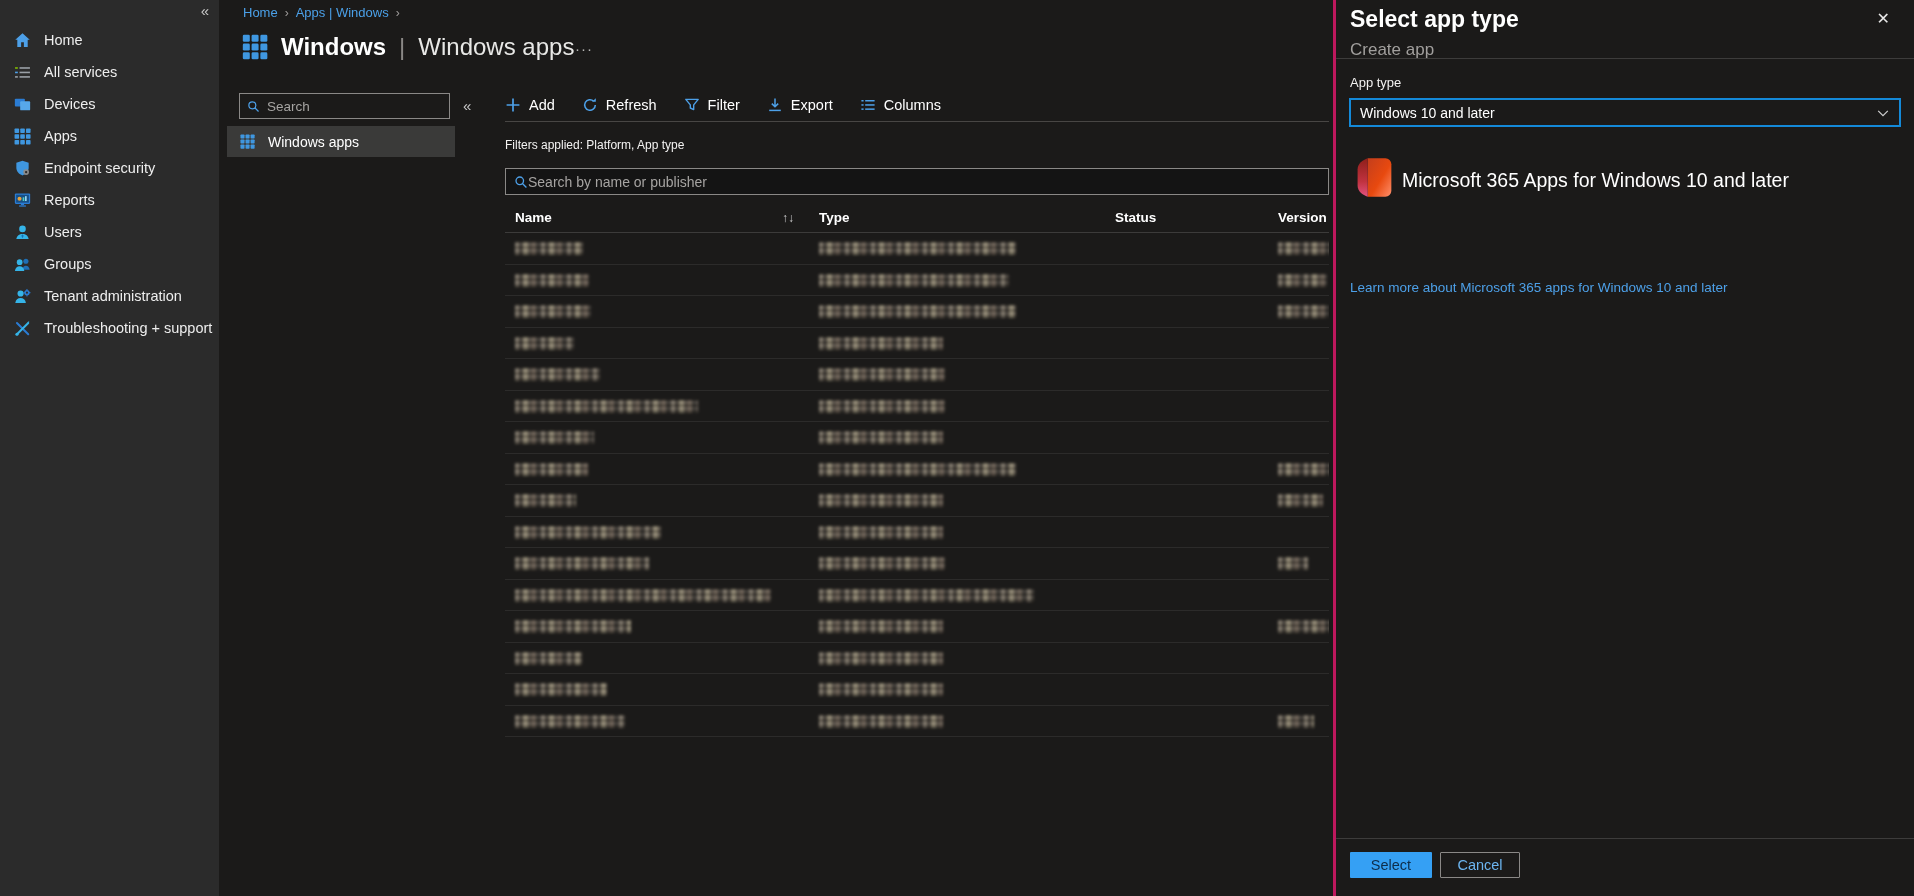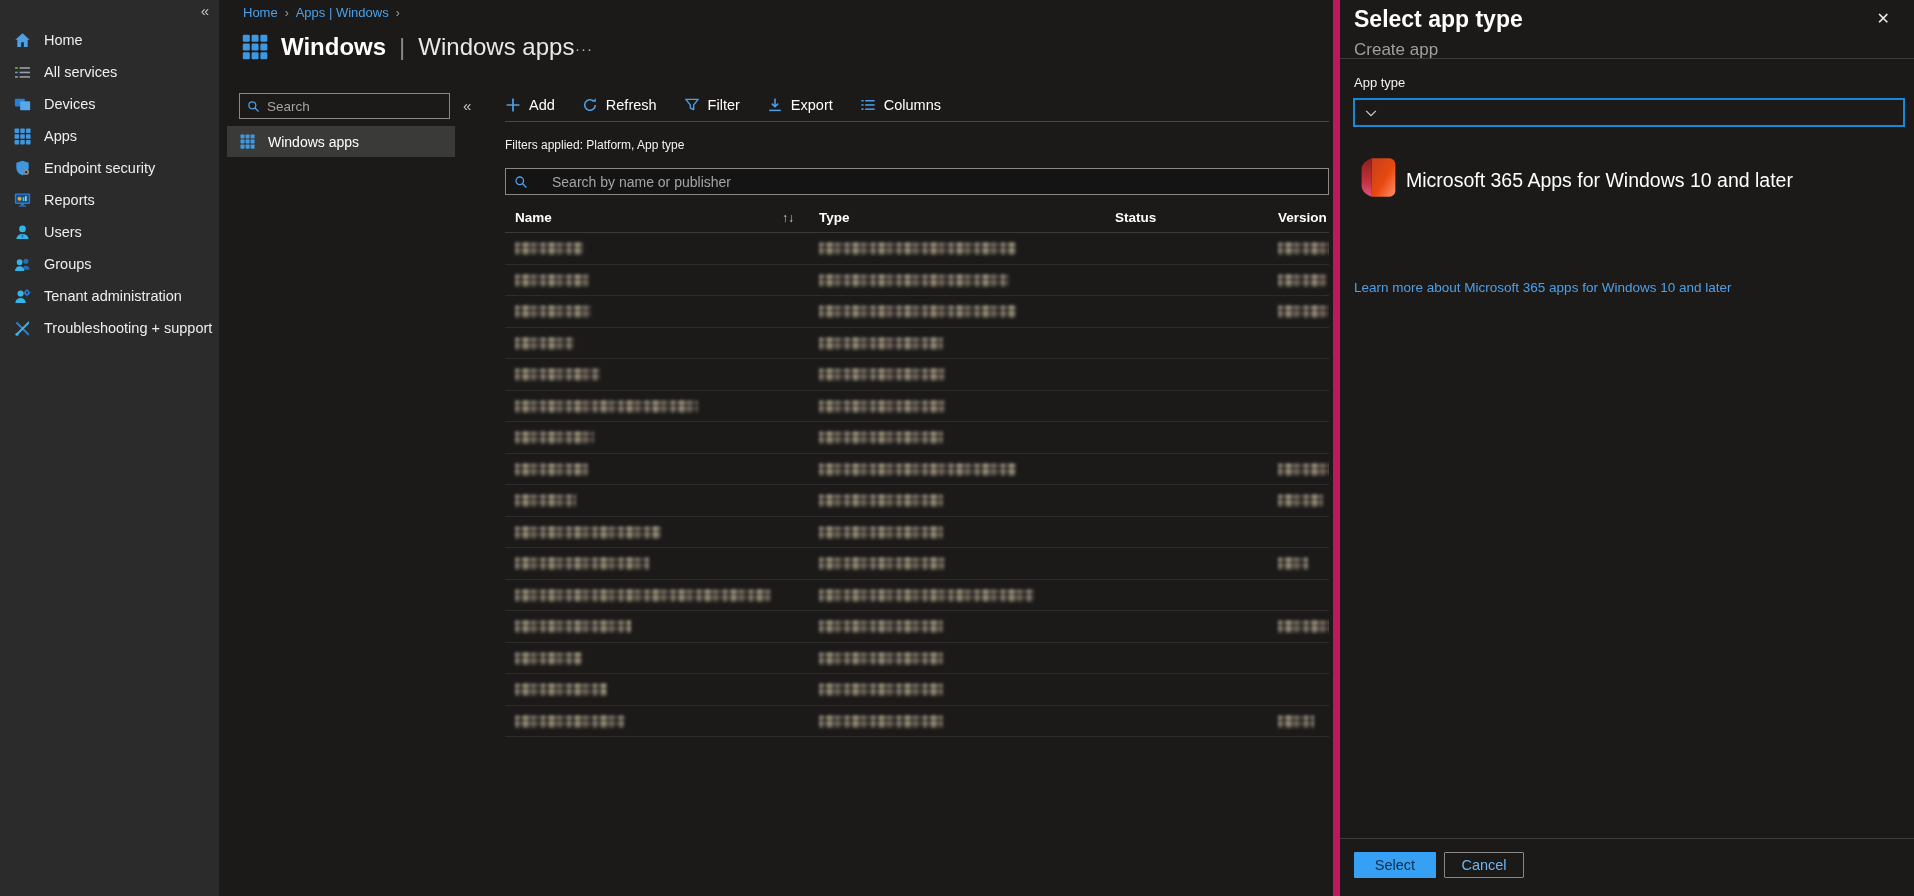--- a/index.html
+++ b/index.html
@@ -35,42 +35,42 @@
   .mini-search input { background:transparent; border:none; outline:none; color:#d0cecc; font-size:13.5px; width:100%; font-family:inherit; }
   .mini-search input::placeholder { color:#a6a4a2; }
   .panel-collapse { position:absolute; left:244px; top:97px; color:#c8c8c8; font-size:15px; cursor:pointer; }
   .list-selected { position:absolute; left:8px; top:126px; width:228px; height:31px; background:#3a3a39; display:flex; align-items:center; gap:13px; padding-left:13px; font-size:14px; color:#ffffff; cursor:pointer; }
 
   
   .toolbar { position:absolute; left:286px; top:92px; display:flex; align-items:center; gap:27px; height:26px; }
   .tb-item { display:flex; align-items:center; gap:8px; color:#ffffff; font-size:14.5px; cursor:pointer; }
   .toolbar-divider { position:absolute; left:286px; top:121px; width:824px; height:1px; background:#484644; }
   .filters-text { position:absolute; left:286px; top:138px; font-size:12px; color:#f3f2f1; }
-  .big-search { position:absolute; left:286px; top:168px; width:824px; height:27px; border:1px solid #8a8886; display:flex; align-items:center; gap:24px; padding:0 8px; background:#141414; }
+  .big-search { position:absolute; left:286px; top:168px; width:824px; height:27px; border:1px solid #8a8886; display:flex; align-items:center; gap:0; padding:0 8px; background:#141414; }
   .big-search input { background:transparent; border:none; outline:none; color:#d0cecc; font-size:14px; width:100%; font-family:inherit; }
   .big-search input::placeholder { color:#a6a4a2; }
 
   
   .table { position:absolute; left:286px; top:203px; width:824px; overflow:hidden; }
   .thead { position:relative; height:30px; border-bottom:1px solid #3c3b3a; }
   .th { position:absolute; top:7px; font-size:13.5px; font-weight:700; color:#ffffff; cursor:pointer; }
   .th-name { left:10px;text-align:right; } .th-type { left:314px; } .th-status { left:610px; } .th-version { left:773px; }
   .sort-glyph { position:absolute; left:277px; top:8px; font-size:12px; color:#cccccc; cursor:pointer; }
   .trow { position:relative; height:31.5px; border-bottom:1px solid #2c2b2a; cursor:pointer; }
   .redact {
     position:absolute; top:9px; height:13px; border-radius:1px;
     background:
       repeating-linear-gradient(90deg,#8c8273 0 4px,#453f38 4px 8px,#a1977f 8px 13px,#5a5248 13px 17px,#77695c 17px 21px,#3c3833 21px 26px),
       repeating-linear-gradient(0deg,rgba(0,0,0,.28) 0 3px,rgba(255,255,255,.07) 3px 6px);
     background-blend-mode:overlay;
     filter:blur(1.7px); opacity:.92;
   }
 
   
-  .flyout { position:absolute; left:1333px; top:0; width:581px; height:896px; background:#1b1a19; border-left:7px solid #be185d; }
+  .flyout { position:absolute; left:1333px; top:0; width:581px; height:896px; background:#1b1a19; border-left:3px solid #be185d; }
   .flyout-title { position:absolute; left:14px; top:6px; font-size:23px; font-weight:700; color:#ffffff; }
   .flyout-close { position:absolute; right:24px; top:9px; color:#e8e8e8; font-size:16px; cursor:pointer; }
   .flyout-subtitle { position:absolute; left:14px; top:40px; font-size:17px; color:#a19f9d; }
   .flyout-divider { position:absolute; left:0; top:58px; width:581px; height:1px; background:#3d3c3b; }
   .apptype-label { position:absolute; left:14px; top:75px; font-size:13px; color:#f3f2f1; }
   .apptype-dropdown { position:absolute; left:13px; top:98px; width:552px; height:29px; border:2px solid #1489d8; background:#1b1a19; display:flex; align-items:center; padding:0 9px; cursor:pointer; }
   .apptype-value { font-size:14px; color:#ffffff; flex:1; }
   .m365-icon { position:absolute; left:19px; top:157px; width:38px; height:41px; }
   .m365-heading { position:absolute; left:66px; top:169px; font-size:19.5px; font-weight:400; color:#ffffff; }
   .m365-desc { position:absolute; left:14px; top:220px; width:545px; font-size:13.5px; line-height:1.5; color:#f0efed; }
@@ -420,20 +420,21 @@
 </div>
 
 <div class="flyout">
   <div class="flyout-title">Select app type</div>
   <span class="flyout-close">✕</span>
   <div class="flyout-subtitle">Create app</div>
   <div class="flyout-divider"></div>
 
   <div class="apptype-label">App type</div>
   <div class="apptype-dropdown">
+    <span class="apptype-value">Windows 10 and later</span>
     <span class="icon" id="dd-chevron" style="width:14px;height:14px">
         <svg viewBox="0 0 16 16">
           <path d="M2.5 5.5 8 11l5.5-5.5" stroke="#cfcfcf" stroke-width="1.4" fill="none"></path>
         </svg>
       </span>
   </div>
 
   <span class="icon m365-icon" id="m365-icon">
       <svg viewBox="0 0 24 26">
         <defs>

